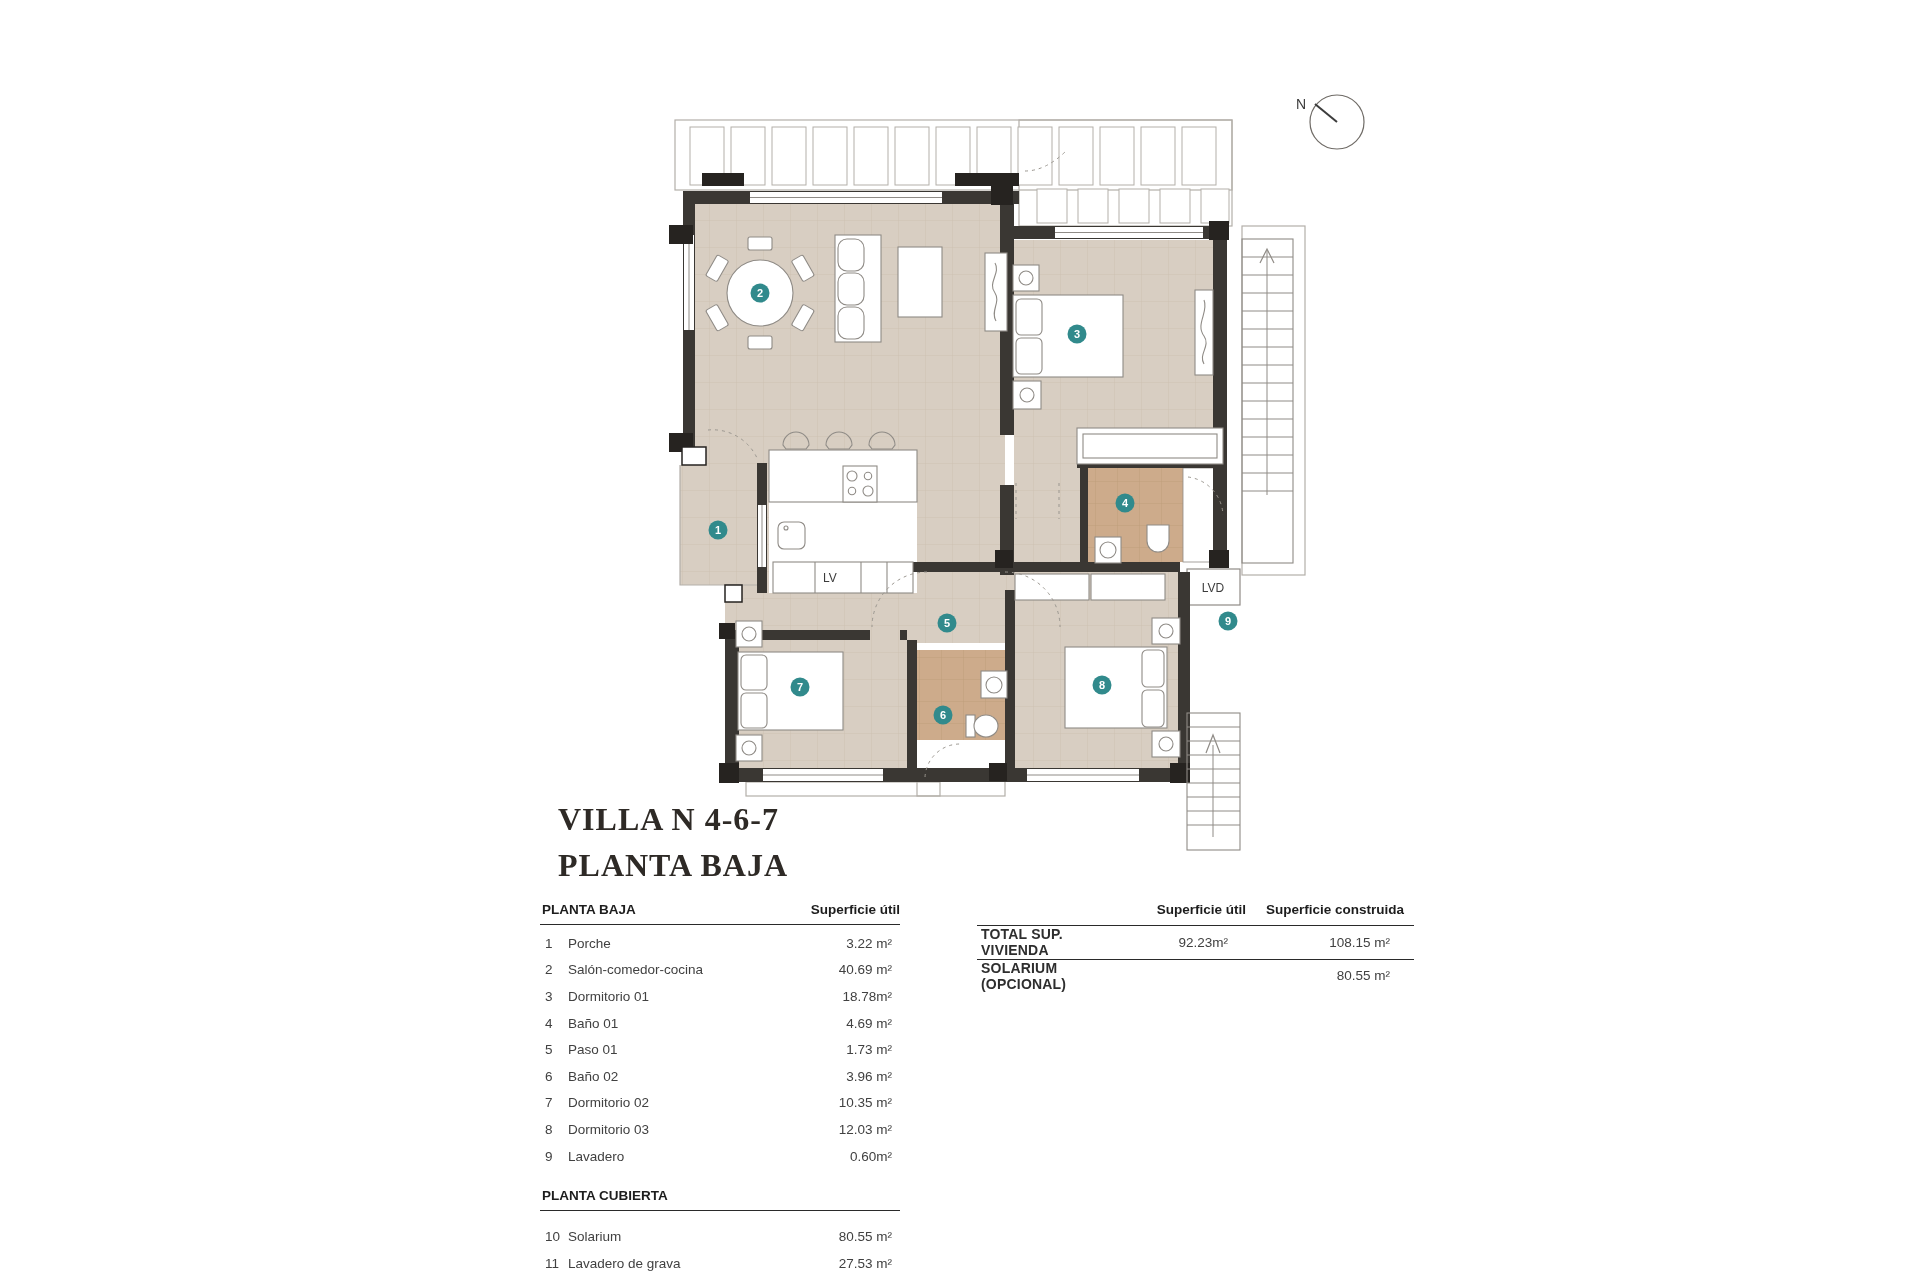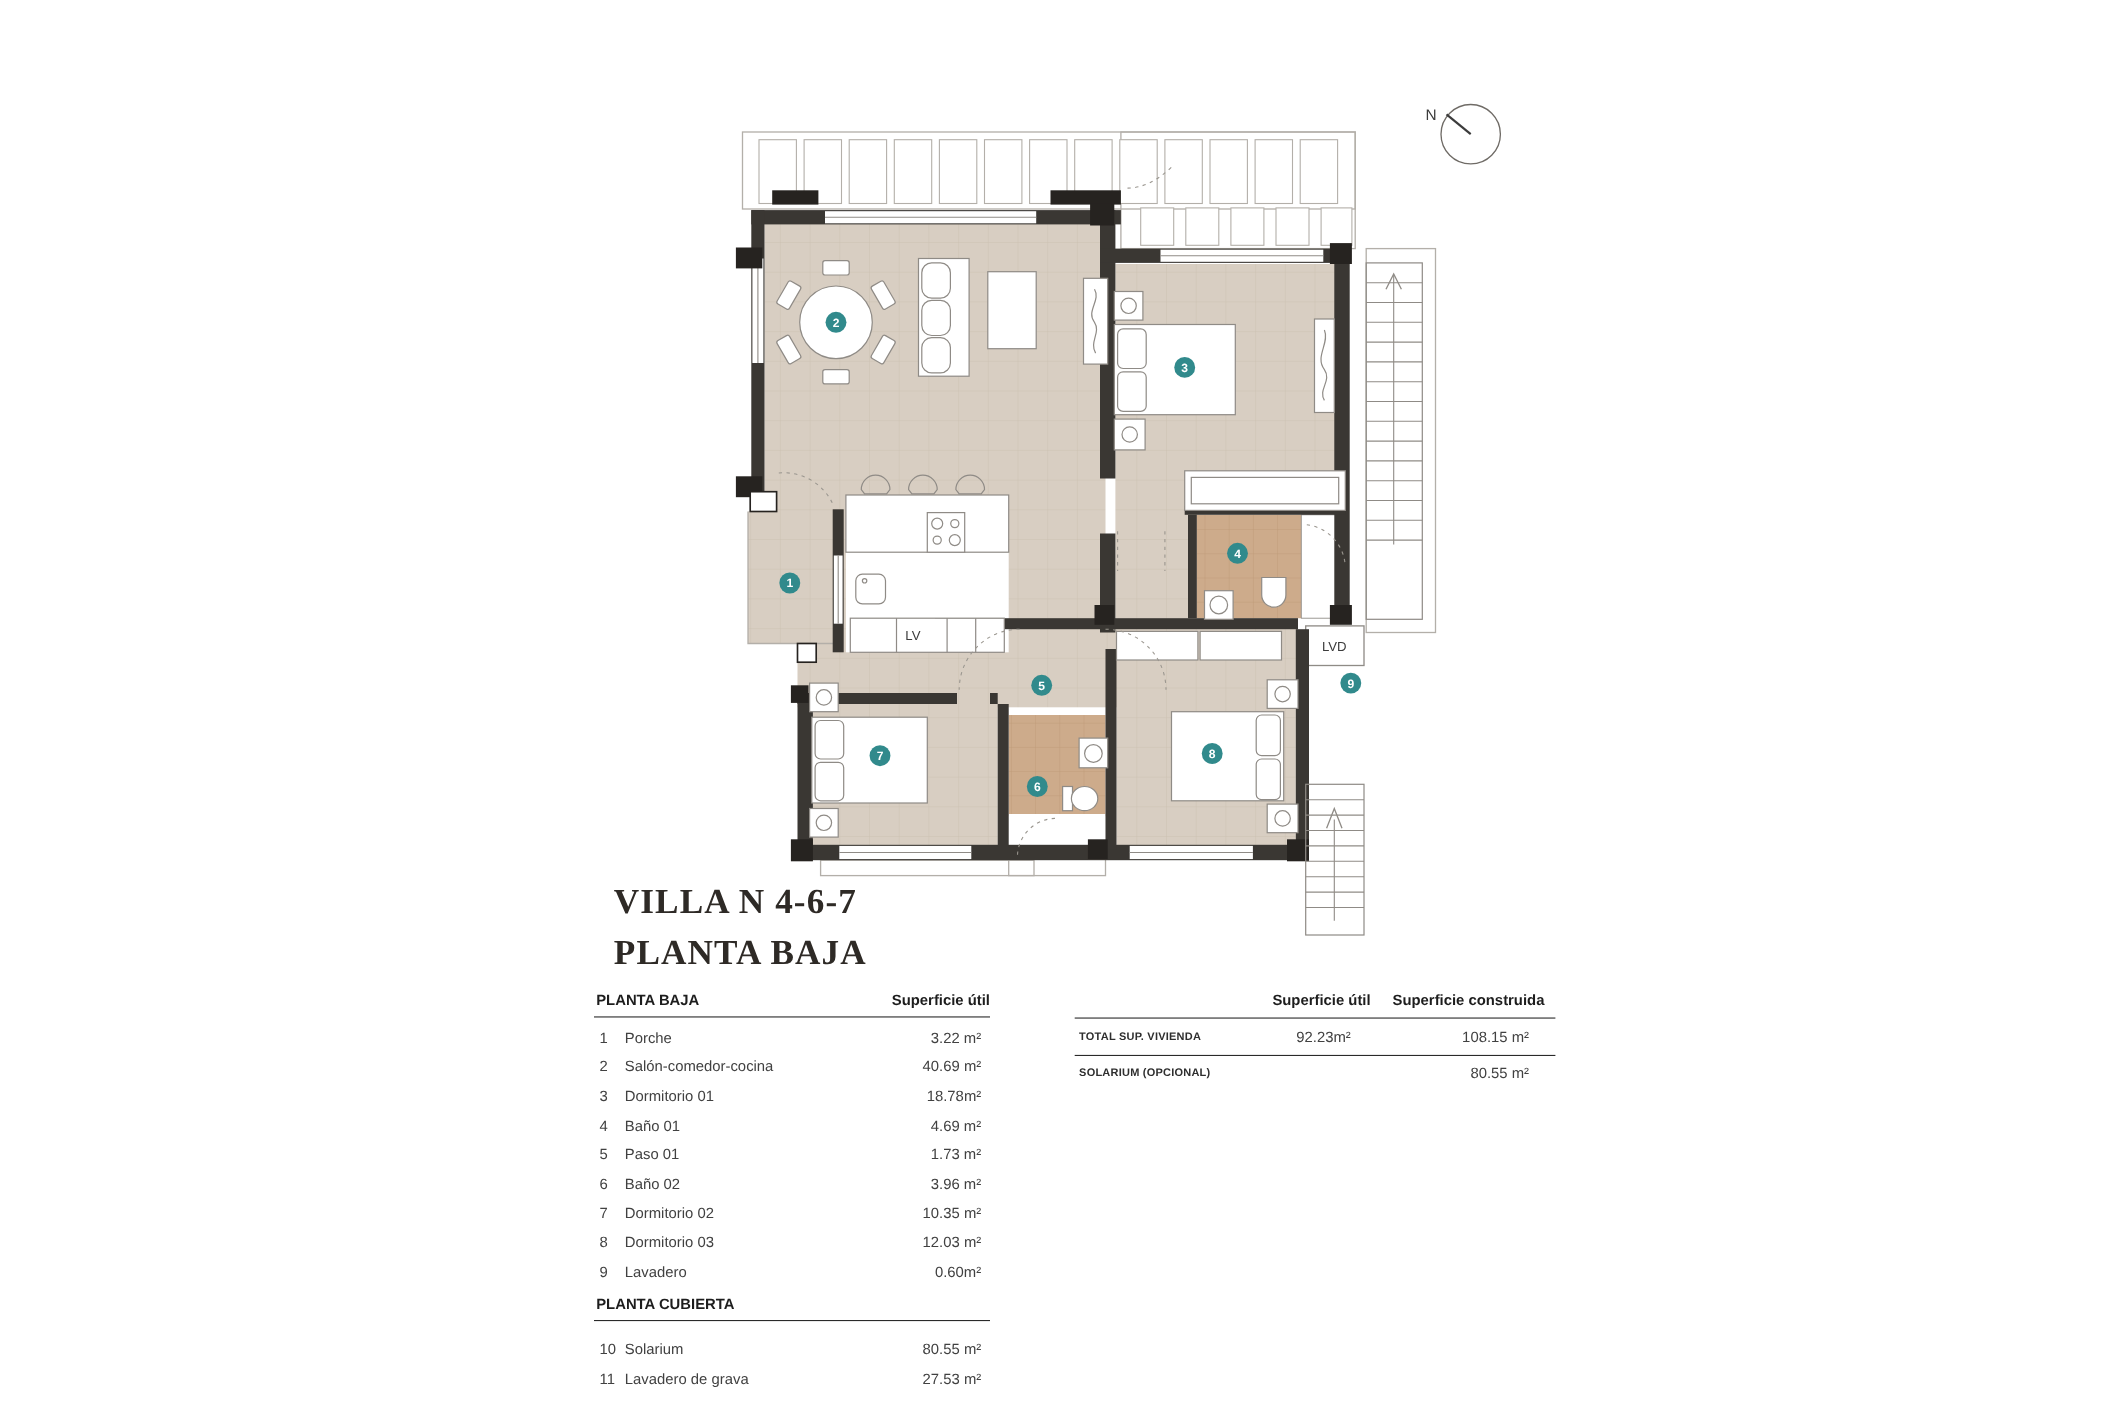--- a/index.html
+++ b/index.html
@@ -11,32 +11,32 @@
   
   .ltab{position:absolute;left:540px;top:902px;width:360px;font-size:13.5px;color:#414141;}
   .ltab .hdr{display:flex;justify-content:space-between;font-weight:bold;color:#1d1d1d;
              padding:0 0 7px 2px;border-bottom:1.6px solid #2a2a2a;}
   .lrows{padding-top:5px;}
   .lrow{display:flex;align-items:center;height:26.6px;}
   .lrow .n{width:23px;padding-left:5px;}
   .lrow .nm{flex:1;}
   .lrow .v{text-align:center;padding-right:8px;}
   .sub{font-weight:bold;color:#1d1d1d;padding:5px 0 7px 2px;border-bottom:1.6px solid #2a2a2a;
-       margin-top:4px;}
+       margin-top:14px;}
   .lrows2{padding-top:12px;}
   
   .rtab{position:absolute;left:977px;top:902px;width:437px;font-size:13.5px;color:#414141;}
   .rtab .hdr{display:flex;font-weight:bold;color:#1d1d1d;padding-bottom:8px;
              border-bottom:1.4px solid #2a2a2a;}
   .rtab .hl{flex:1;}
   .rtab .hc1{width:112px;text-align:right;}
   .rtab .hc2{width:158px;text-align:right;padding-right:10px;}
   .rrow{display:flex;align-items:center;height:32.5px;border-bottom:1.4px solid #2a2a2a;}
   .rrow.last{border-bottom:none;}
-  .rl{flex:1;font-weight:bold;font-size:10px;color:#2e2e2e;padding-left:4px;letter-spacing:.2px;}
+  .rl{flex:1;font-weight:bold;font-size:14px;color:#2e2e2e;padding-left:4px;letter-spacing:.2px;}
   .rc1{width:112px;text-align:right;padding-right:4px;}
   .rc2{width:158px;text-align:right;padding-right:24px;}
   
   #plan{position:absolute;left:655px;top:85px;}
   .wl{fill:#3a3733;}
   .pl{fill:#262320;}
   .fur{fill:#fff;stroke:#8f8b86;stroke-width:1.1;}
   .thin{fill:none;stroke:#b3afa9;stroke-width:1.2;}
   .mid{fill:none;stroke:#8f8b86;stroke-width:1.1;}
   .dash{fill:none;stroke:#9a968f;stroke-width:1;stroke-dasharray:3 4;}

